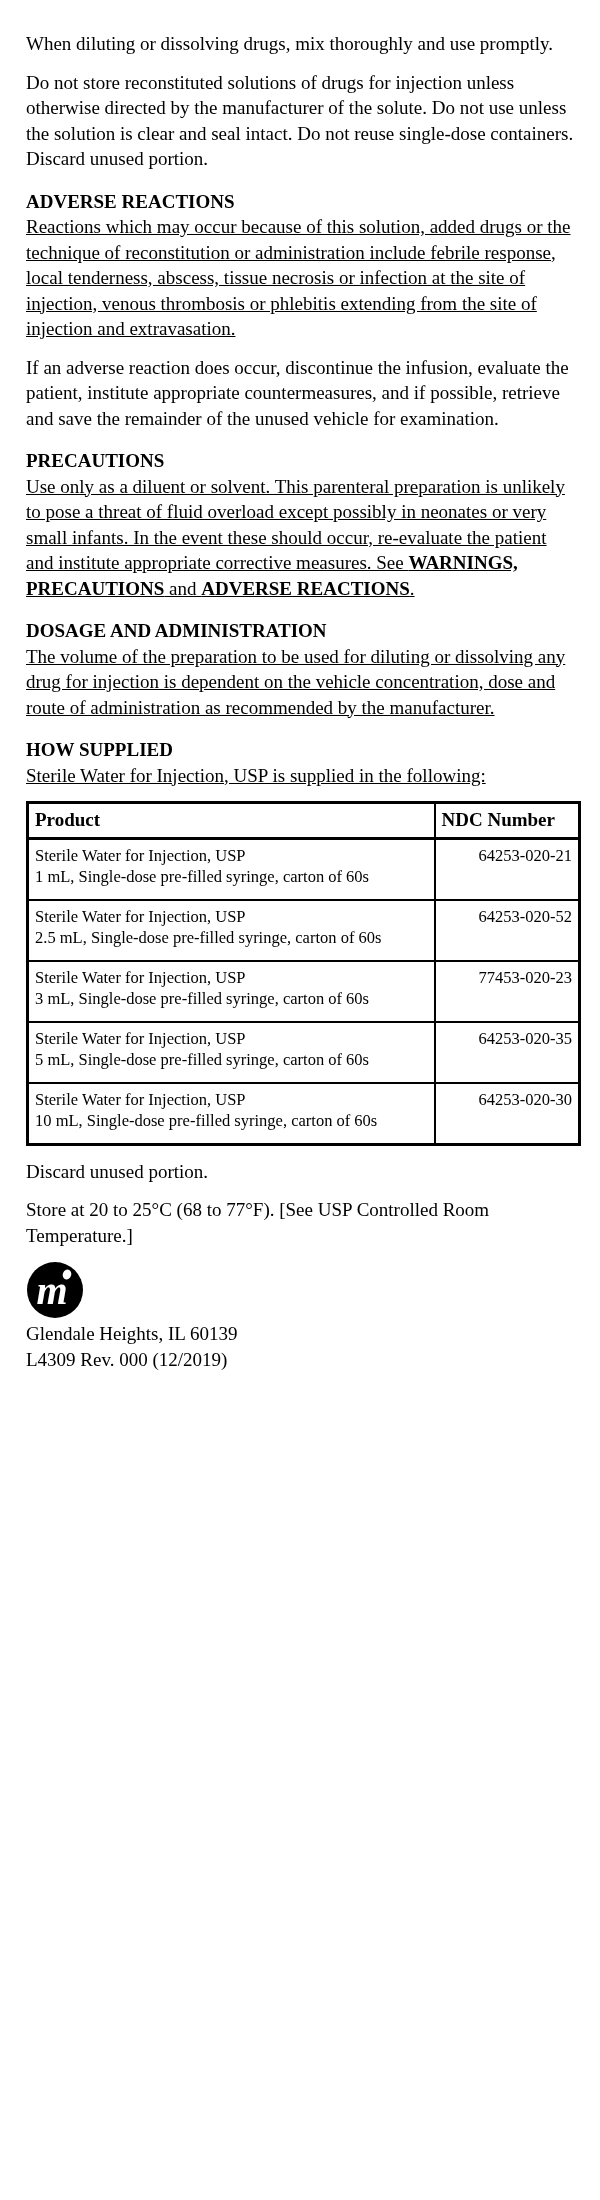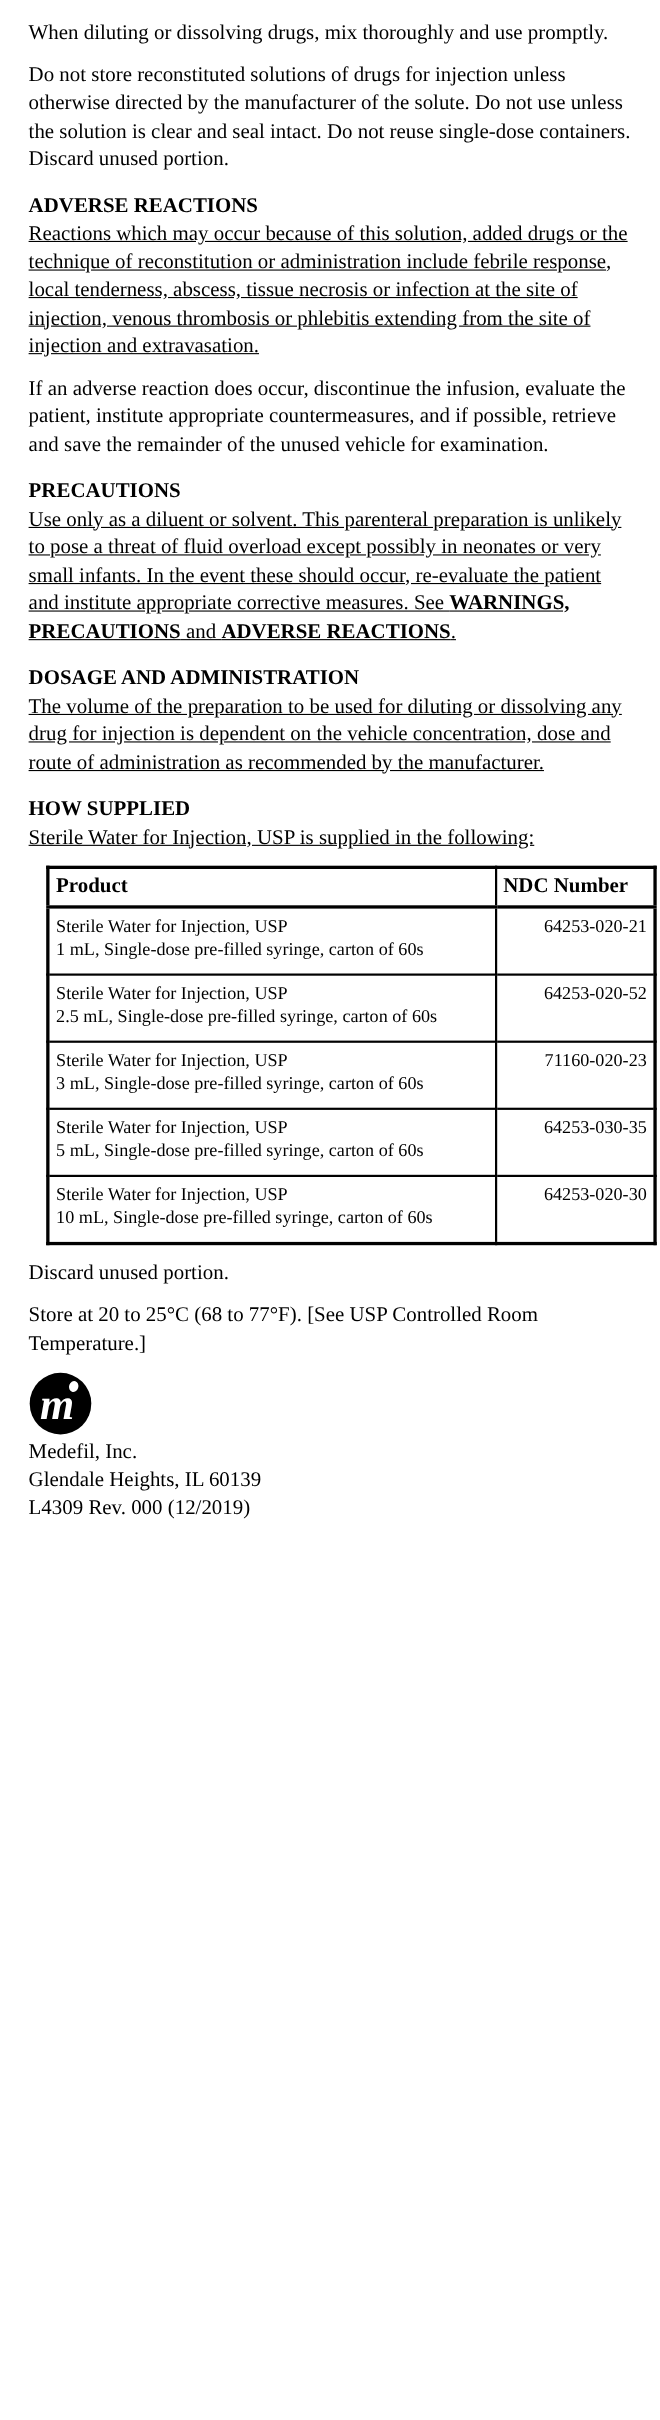--- a/index.html
+++ b/index.html
@@ -6,34 +6,34 @@
   body {
     width: 600px; height: 2200px;
     font-family: "Liberation Serif", serif;
     color: #000000;
     font-size: 19px;
     line-height: 25.5px;
     -webkit-font-smoothing: none;
   }
   .page { padding: 17px 16px 0 26px; width: 552px; box-sizing: content-box; }
   p { margin: 13px 0; }
-  p.first { margin-top: 0; }
+  p.first { margin-top: 14px; }
   .heading {
     font-weight: bold;
     margin: 17px 0 0 0;
     font-size: 19px;
     line-height: 25.5px;
   }
   .heading + p { margin-top: 0; text-decoration: underline; }
   .b { font-weight: bold; }
 
   table.supplied {
     border-collapse: collapse;
     width: 552px;
-    margin: 12px 0 12px 16px;
+    margin: 12px 0 12px 0;
     table-layout: fixed;
   }
   table.supplied, table.supplied th, table.supplied td {
     border: 2px solid #000;
   }
   table.supplied { border-width: 3px; }
   table.supplied th {
     text-align: left;
     font-size: 19px;
     padding: 3px 6px 4px 6px;
@@ -97,28 +97,28 @@
           <div>Sterile Water for Injection, USP</div>
           <div>2.5 mL, Single-dose pre-filled syringe, carton of 60s</div>
         </td>
         <td class="ndc-cell">64253-020-52</td>
       </tr>
       <tr>
         <td>
           <div>Sterile Water for Injection, USP</div>
           <div>3 mL, Single-dose pre-filled syringe, carton of 60s</div>
         </td>
-        <td class="ndc-cell">71160-020-23</td>
+        <td class="ndc-cell">77453-020-23</td>
       </tr>
       <tr>
         <td>
           <div>Sterile Water for Injection, USP</div>
           <div>5 mL, Single-dose pre-filled syringe, carton of 60s</div>
         </td>
-        <td class="ndc-cell">64253-030-35</td>
+        <td class="ndc-cell">64253-020-35</td>
       </tr>
       <tr>
         <td>
           <div>Sterile Water for Injection, USP</div>
           <div>10 mL, Single-dose pre-filled syringe, carton of 60s</div>
         </td>
         <td class="ndc-cell">64253-020-30</td>
       </tr>
     </tbody>
   </table>
@@ -128,18 +128,17 @@
 
   <div class="logo-wrap">
     <svg width="58" height="58" viewBox="0 0 58 58" aria-hidden="true">
       <circle cx="29" cy="29" r="28" fill="#000000"></circle>
       <text x="26" y="43" font-style="italic" font-weight="bold" font-size="40" fill="#ffffff" text-anchor="middle">m</text>
       <ellipse cx="41" cy="13.5" rx="4.2" ry="5" fill="#ffffff" transform="rotate(18 41 13.5)"></ellipse>
     </svg>
   </div>
 
   <div class="footer-lines">
-    <div>Medefil, Inc.</div>
     <div>Glendale Heights, IL 60139</div>
     <div>L4309 Rev. 000 (12/2019)</div>
   </div>
 
 </div>
 
 </body></html>

